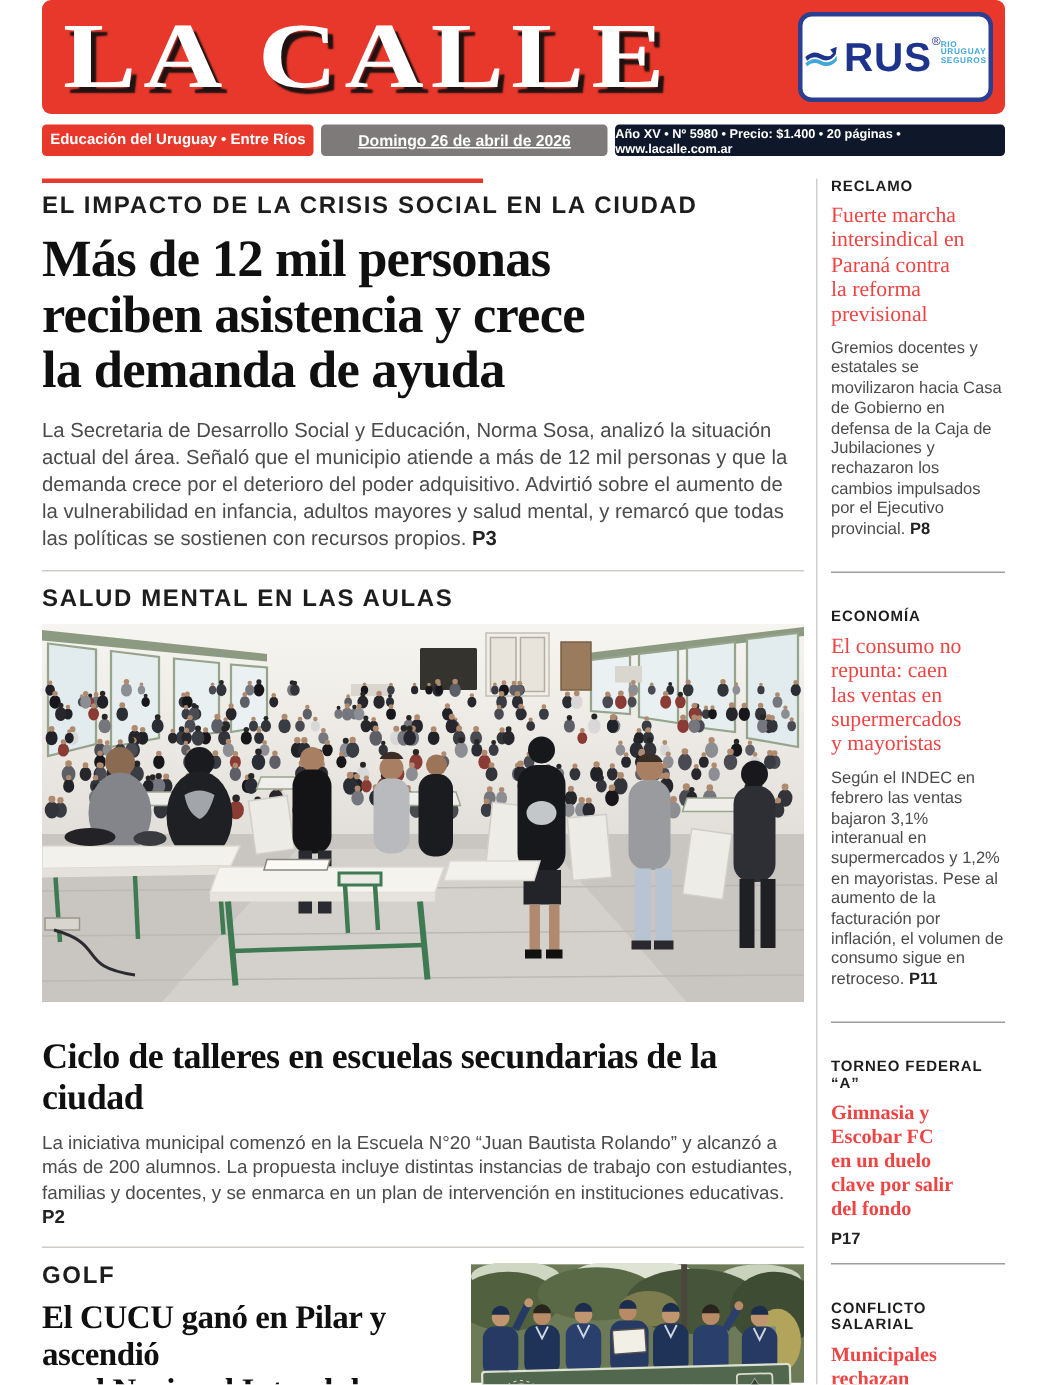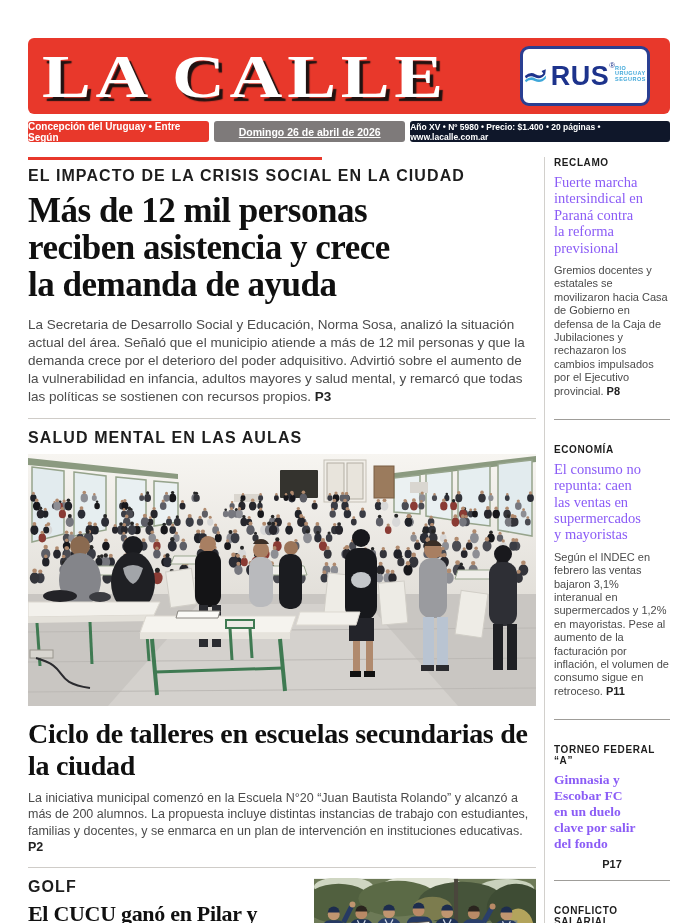--- a/index.html
+++ b/index.html
@@ -1,20 +1,20 @@
 <!DOCTYPE html>
 <html><head>
 <meta charset="utf-8">
 <style>
   html,body{margin:0;padding:0;background:#fff;}
   .page{position:relative;width:696px;height:923px;overflow:hidden;background:#fff;
         padding:0 26px 0 28px;box-sizing:border-box;font-family:"Liberation Sans",sans-serif;color:#1d1d1d;}
   
-  .masthead{margin-top:38px;height:76px;background:#e8382b;border-radius:6px;
-            display:flex;align-items:center;justify-content:space-between;padding:0 20px 0 14px;box-sizing:border-box;}
+  .masthead{height:76px;background:#e8382b;border-radius:6px;
+            display:flex;align-items:center;justify-content:space-between;padding:0 8px 0 14px;box-sizing:border-box;}
   .masthead-title{font-family:"Liberation Serif",serif;font-weight:bold;font-size:62px;line-height:1;
             color:#fff;letter-spacing:4px;text-shadow:3px 4px 1px rgba(15,15,15,.92);
             transform:scaleX(1.18);transform-origin:left center;white-space:nowrap;}
   .rus-box{width:130px;height:60px;background:#fff;border:3px solid #2a3f92;border-radius:9px;
            box-sizing:border-box;display:flex;align-items:center;justify-content:center;gap:3px;}
   .rus-text{display:flex;flex-direction:row;align-items:flex-start;line-height:1;}
   .rus-name-row{display:flex;align-items:flex-start;}
   .rus-name{font-weight:bold;font-size:27px;color:#1d338c;letter-spacing:.5px;line-height:.9;}
   .rus-reg{font-size:8px;color:#1d338c;margin-top:-2px;}
   .rus-tagline{font-size:5.5px;color:#3fa7d9;letter-spacing:.45px;margin-top:2px;font-weight:bold;}
@@ -30,38 +30,38 @@
   .sidebar{width:126px;margin-left:8px;padding-left:9px;border-left:1px solid #d2d0cc;box-sizing:border-box;}
   
   .red-rule{width:294px;height:3px;background:#e8382b;margin-bottom:7px;}
   .kicker{font-size:16px;font-weight:bold;letter-spacing:1.1px;color:#1d1d1d;}
   .lead-headline{font-family:"Liberation Serif",serif;font-weight:bold;font-size:35px;line-height:1.06;
                  letter-spacing:-.5px;color:#101010;margin:7px 0 0;white-space:pre-line;}
   .deck{font-size:13.5px;line-height:1.33;color:#4b4b4b;margin:13px 0 0;}
   .pref{font-weight:bold;color:#222;}
   hr.col-div{border:0;border-top:1px solid #cfccc8;margin:12px 0 10px;}
   .photo-svg{display:block;margin-top:7px;}
-  .photo-headline{font-family:"Liberation Serif",serif;font-weight:bold;font-size:28px;letter-spacing:-.3px;
-                  color:#101010;margin:12px 0 0;}
+  .photo-headline{font-family:"Liberation Serif",serif;font-weight:bold;font-size:24px;letter-spacing:-.3px;
+                  color:#101010;margin:24px 0 0;}
   .photo-deck{font-size:12.5px;line-height:1.3;margin-top:8px;}
   
   .golf-row{display:flex;margin-top:2px;}
   .golf-text{width:278px;margin-right:8px;}
   .golf-headline{font-family:"Liberation Serif",serif;font-weight:bold;font-size:22px;line-height:1.12;
                  letter-spacing:-.3px;color:#101010;margin:6px 0 0;white-space:pre-line;}
   .golf-photo{display:block;}
   
   .side-item{border-bottom:1px solid #9f9d99;padding-bottom:10px;margin-bottom:24px;}
   .side-item:last-child{border-bottom:0;margin-bottom:0;}
   .side-kicker{font-size:10px;font-weight:bold;letter-spacing:.6px;color:#1d1d1d;}
-  .side-headline{font-family:"Liberation Serif",serif;margin-top:6px;white-space:pre-line;color:#8b5cf6;}
+  .side-headline{font-family:"Liberation Serif",serif;margin-top:6px;white-space:pre-line;color:#ef4444;}
   .side-item.reg .side-headline{font-size:14.5px;font-weight:normal;line-height:1.13;}
   .side-item.bold .side-headline{font-size:13.5px;font-weight:bold;line-height:1.18;}
   .side-body{font-size:11px;line-height:1.22;color:#4b4b4b;margin-top:8px;}
-  .side-pref-right{text-align:center;font-size:11px;font-weight:bold;color:#222;margin-top:6px;}
+  .side-pref-right{text-align:left;font-size:11px;font-weight:bold;color:#222;margin-top:6px;}
   svg text{font-family:"Liberation Sans",sans-serif;}
 </style>
 </head>
 <body>
 
 <div class="page">
 
   <div class="masthead">
     <div class="masthead-title">LA CALLE</div>
     <div class="rus-box">
@@ -73,21 +73,21 @@
         <div class="rus-name-row">
           <span class="rus-name">RUS</span>
           <span class="rus-reg">®</span>
         </div>
         <div class="rus-tagline">RIO URUGUAY SEGUROS</div>
       </div>
     </div>
   </div>
 
   <div class="info-bars">
-    <div class="bar bar-red">Concepción del Uruguay • Entre Según</div>
+    <div class="bar bar-red">Educación del Uruguay • Entre Ríos</div>
     <div class="bar bar-date">Domingo 26 de abril de 2026</div>
     <div class="bar bar-meta">Año XV • Nº 5980 • Precio: $1.400 • 20 páginas • www.lacalle.com.ar</div>
   </div>
 
   <div class="content">
 
     <div class="main-col">
 
       <div class="red-rule"></div>
       <div class="kicker">EL IMPACTO DE LA CRISIS SOCIAL EN LA CIUDAD</div>

